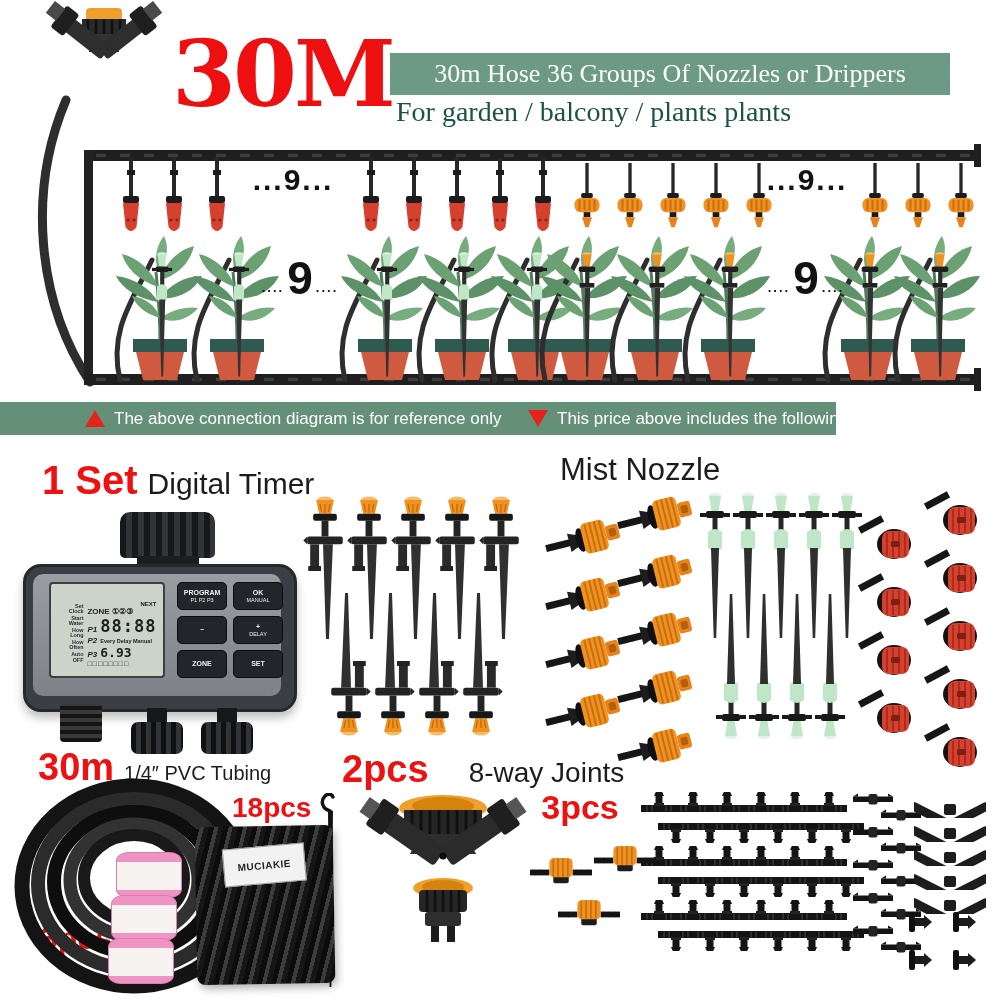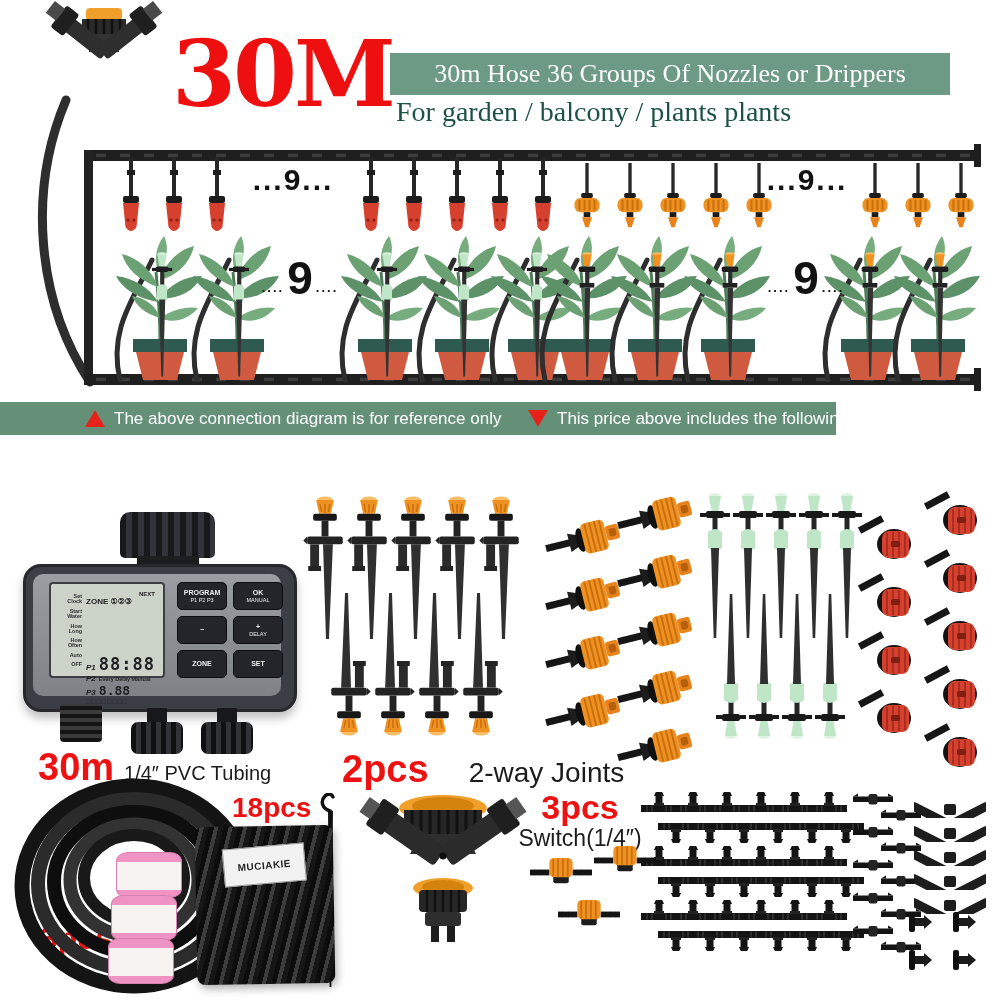--- a/index.html
+++ b/index.html
@@ -49,30 +49,30 @@
   
   #timer{left:15px;top:512px;width:285px;height:235px;}
   #timer .knob{position:absolute;left:105px;top:0;width:95px;height:46px;border-radius:10px 10px 5px 5px;
     background:repeating-linear-gradient(90deg,#17181a 0 6px,#32343a 6px 12px);}
   #timer .neck{position:absolute;left:122px;top:44px;width:62px;height:10px;background:#1d1e20;}
   #timer .body{position:absolute;left:8px;top:52px;width:268px;height:142px;background:#3b3f45;
     border:3px solid #26282c;border-radius:18px;box-shadow:0 6px 10px rgba(0,0,0,.25);}
   #timer .face{position:absolute;left:18px;top:62px;width:248px;height:122px;border-radius:10px;
     background:linear-gradient(#9a9da2,#7e8186);}
   #timer .lcd{position:absolute;left:34px;top:70px;width:116px;height:96px;background:#ccd3c9;
-    border:2px solid #3c3f43;border-radius:4px;display:flex;padding:6px;box-sizing:border-box;}
+    border:2px solid #3c3f43;border-radius:4px;display:flex;padding:16px;box-sizing:border-box;}
   #timer .lcd-side{width:36px;display:flex;flex-direction:column;justify-content:space-between;
     padding:3px 2px 3px 0;box-sizing:border-box;}
   #timer .lcd-side div{font-size:6px;font-weight:700;color:#2a2c2e;text-align:right;transform:scale(.9);transform-origin:right;}
   #timer .lcd-main{flex:1;display:flex;flex-direction:column;justify-content:space-between;padding:1px 2px;}
   #timer .lcd-next{font-size:6px;font-weight:700;text-align:right;color:#222;}
   #timer .lcd-zone{font-size:8px;font-weight:700;color:#222;}
   #timer .lcd-row{display:flex;align-items:baseline;gap:3px;}
   #timer .pfx{font-size:8px;font-weight:700;color:#222;font-style:italic;}
-  #timer .big{font-family:"DejaVu Sans Mono",monospace;font-weight:700;font-size:17px;color:#1d1f20;letter-spacing:1px;margin-top:48px;}
+  #timer .big{font-family:"DejaVu Sans Mono",monospace;font-weight:700;font-size:17px;color:#1d1f20;letter-spacing:1px;}
   #timer .mid{font-family:"DejaVu Sans Mono",monospace;font-weight:700;font-size:13px;color:#1d1f20;}
   #timer .tiny{font-size:5.5px;font-weight:700;color:#222;}
   #timer .days{font-size:7px;letter-spacing:1px;color:#222;}
   #timer .btns{position:absolute;left:162px;top:70px;width:106px;height:96px;display:grid;
     grid-template-columns:1fr 1fr;grid-template-rows:1fr 1fr 1fr;gap:6px;}
   #timer .btn{background:#23252a;border-radius:5px;color:#eee;display:flex;flex-direction:column;
     align-items:center;justify-content:center;line-height:1.1;border:1px solid #0d0d0f;}
   #timer .btn .t{font-size:7px;font-weight:700;}
   #timer .btn .b{font-size:5.5px;}
   #timer .thread{position:absolute;left:45px;top:192px;width:42px;height:38px;border-radius:4px;
@@ -329,39 +329,43 @@
     <div class="grp" style="left:85px">
       <span class="tri-up"></span>
       <span class="txt">The above connection diagram is for reference only</span>
     </div>
     <div class="grp" style="left:528px">
       <span class="tri-down"></span>
       <span class="txt">This price above includes the following accessories</span>
     </div>
   </div>
 
+  <div class="abs heading" id="h-timer">
+    <span class="qty">1 Set</span>
+    <span class="hname">Digital Timer</span>
+  </div>
   <div class="abs heading" id="h-mist">
+    <span class="hname">Mist Nozzle</span>
   </div>
   <div class="abs heading" id="h-tubing">
     <span class="qty">30m</span>
     <span class="hname">1/4″ PVC Tubing</span>
   </div>
   <div class="abs heading" id="h-joints">
     <span class="qty">2pcs</span>
-    <span class="hname">2-way Joints</span>
+    <span class="hname">8-way Joints</span>
   </div>
   <div class="abs heading" id="h-stakes">
     <span class="qty">18pcs</span>
   </div>
   <div class="abs heading" id="h-tape">
     <span class="qty">3pcs</span>
   </div>
   <div class="abs" id="h-switch">
     <span class="qty">3pcs</span>
-    <span class="hname">Switch(1/4″)</span>
   </div>
 
   <div class="abs" id="timer">
     <div class="knob"></div>
     <div class="neck"></div>
     <div class="body"></div>
     <div class="face"></div>
     <div class="lcd">
       <div class="lcd-side" id="lcd-side">
           <div>Set Clock</div>
@@ -377,21 +381,21 @@
         <div class="lcd-row">
             <span class="pfx">P1</span>
             <span class="big">88:88</span>
           </div>
         <div class="lcd-row">
             <span class="pfx">P2</span>
             <span class="tiny">Every Delay Manual</span>
           </div>
         <div class="lcd-row">
             <span class="pfx">P3</span>
-            <span class="mid">8.88</span>
+            <span class="mid">6.93</span>
           </div>
         <div class="days">□□□□□□□□</div>
       </div>
     </div>
     <div class="btns" id="timer-btns">
         <div class="btn">
           <span class="t">PROGRAM</span>
           <span class="b">P1 P2 P3</span>
         </div>
         <div class="btn">

